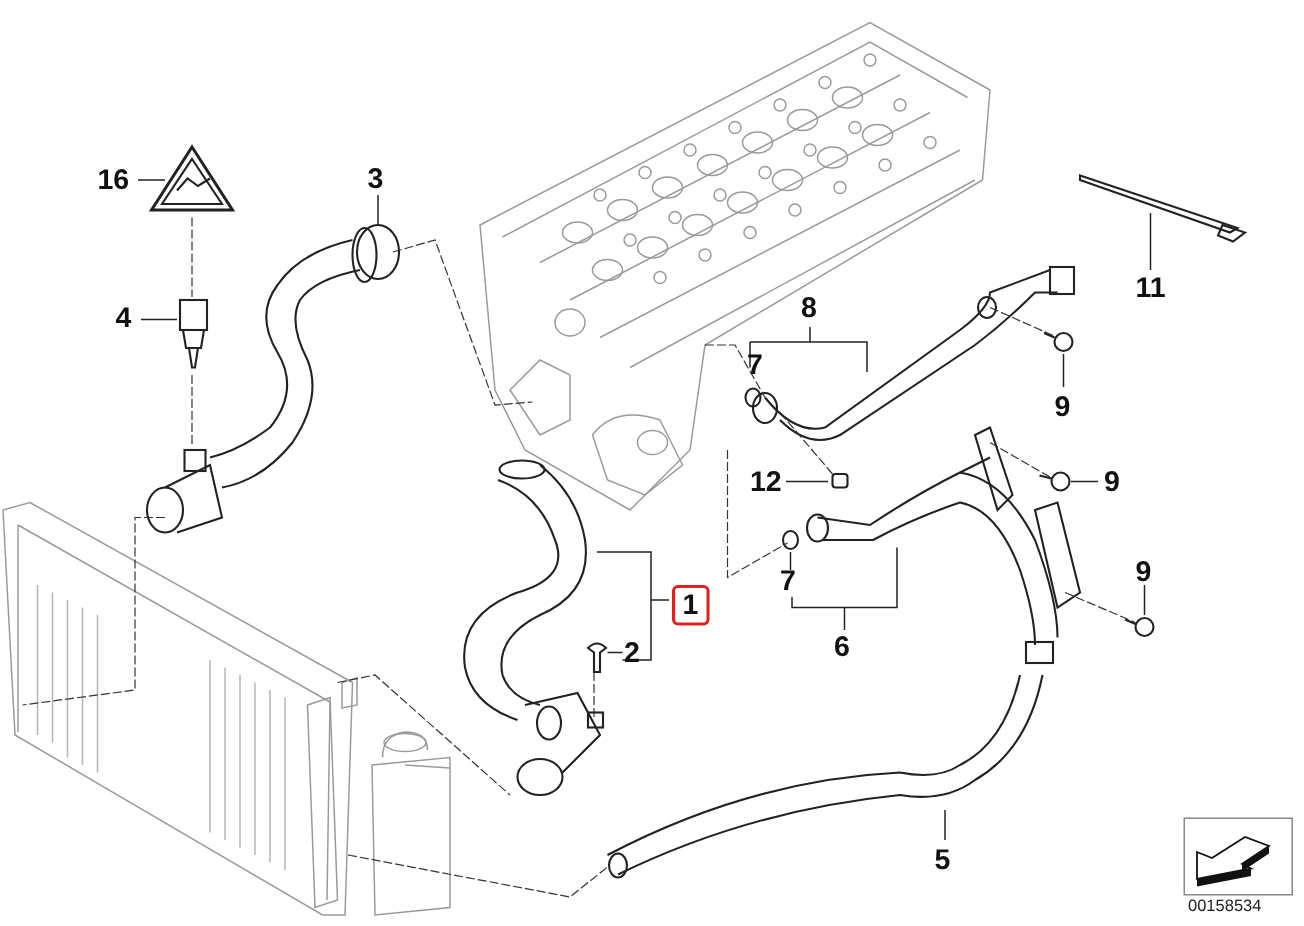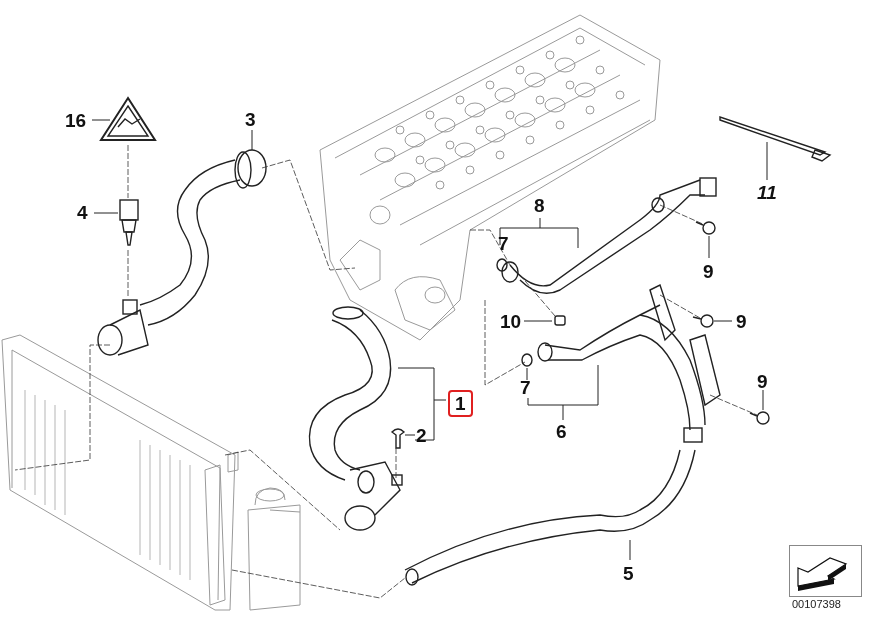--- a/index.html
+++ b/index.html
@@ -223,24 +223,24 @@
 <div class="callout" style="left:245px; top:110px;">3</div>
 <div class="callout" style="left:77px; top:203px;">4</div>
 <div class="callout" style="left:623px; top:564px;">5</div>
 <div class="callout" style="left:556px; top:422px;">6</div>
 <div class="callout" style="left:498px; top:234px;">7</div>
 <div class="callout" style="left:520px; top:378px;">7</div>
 <div class="callout" style="left:534px; top:196px;">8</div>
 <div class="callout" style="left:703px; top:262px;">9</div>
 <div class="callout" style="left:736px; top:312px;">9</div>
 <div class="callout" style="left:757px; top:372px;">9</div>
-<div class="callout" style="left:500px; top:312px;">10</div>
-<div class="callout" style="left:757px; top:183px;font-style:italic;">11</div>
+<div class="callout" style="left:500px; top:312px;">12</div>
+<div class="callout" style="left:757px; top:183px;">11</div>
 <div class="callout" style="left:65px; top:111px;">16</div>
 
 <div class="arrow-box">
   <svg width="71" height="50" viewBox="0 0 71 50">
     <path d="M8 22 L18 26 L40 12 L56 18 L38 30 L44 33 L8 40 Z" fill="#fff" stroke="#111" stroke-width="1.2"></path>
     <path d="M8 40 L44 33 L44 38 L8 45 Z" fill="#111"></path>
     <path d="M56 18 L56 23 L38 35 L38 30 Z" fill="#111"></path>
   </svg>
 </div>
-<div class="catalog">00107398</div>
+<div class="catalog">00158534</div>
 
 </body></html>

